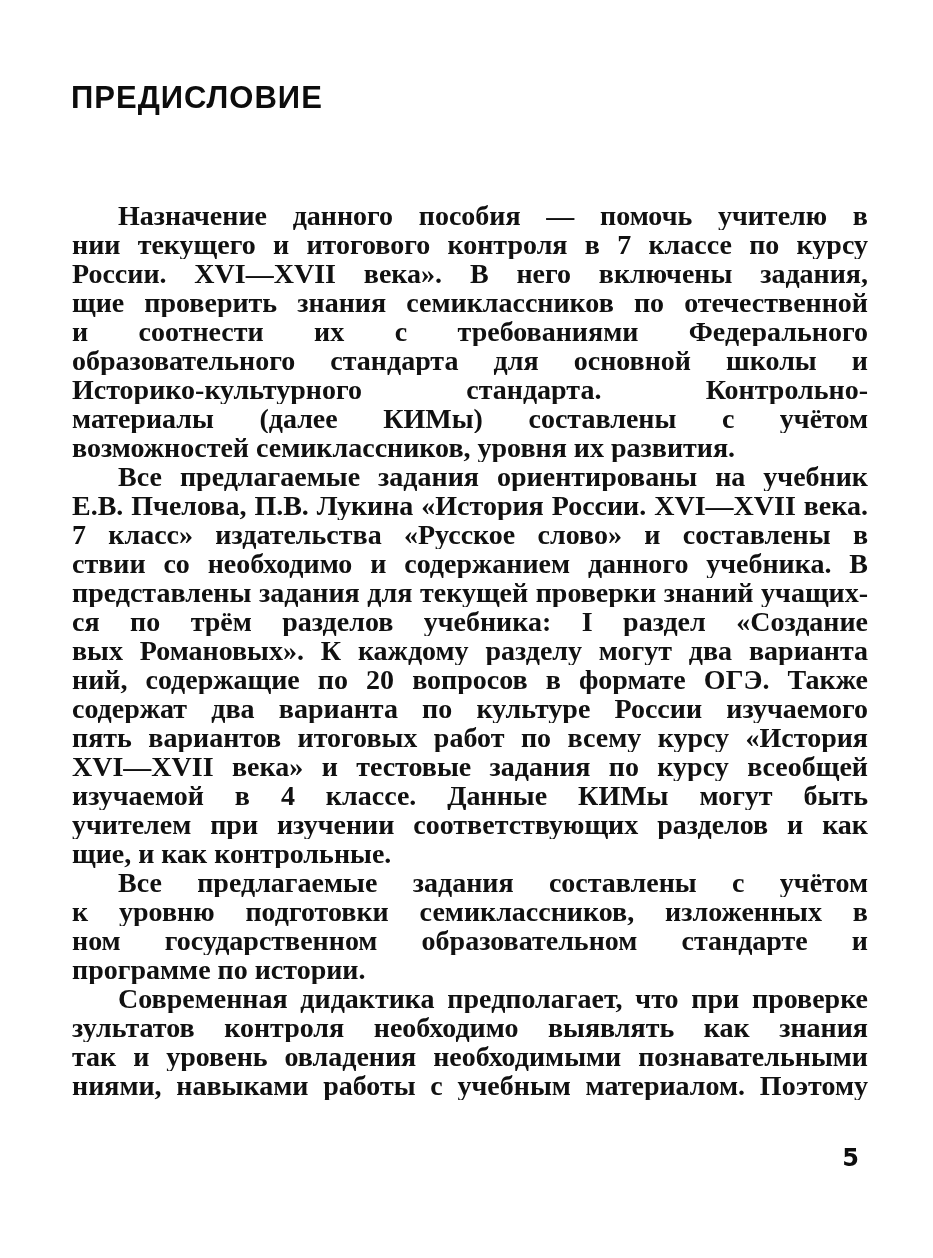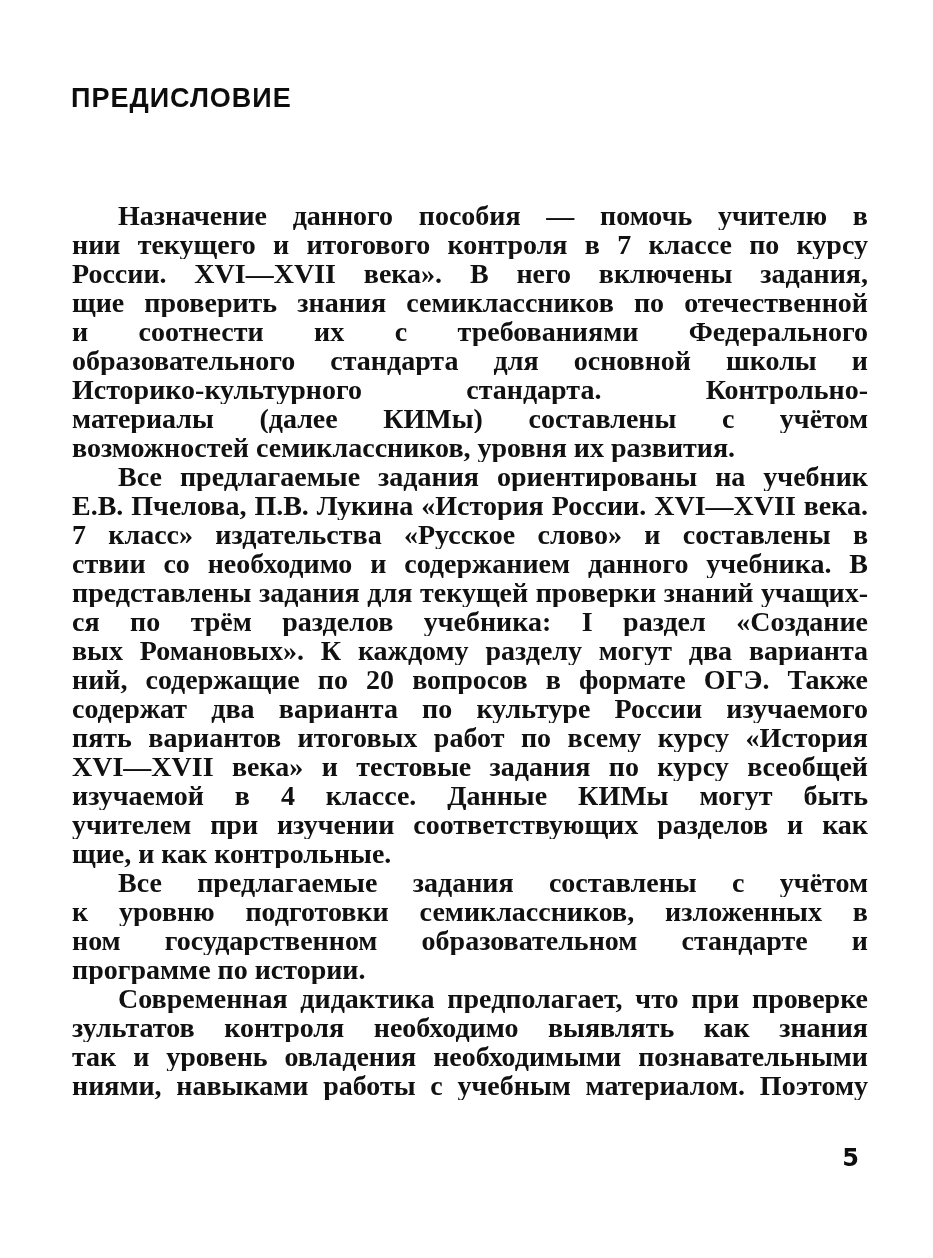--- a/index.html
+++ b/index.html
@@ -16,21 +16,21 @@
     font-family: "Liberation Serif", serif;
     color: #111111;
   }
   .heading {
     position: absolute;
     left: 71px;
     top: 80px;
     margin: 0;
     font-family: "Liberation Sans", sans-serif;
     font-weight: bold;
-    font-size: 27px;
+    font-size: 31px;
     line-height: 36px;
     letter-spacing: 1px;
     color: #0d0d0d;
   }
   .body-text {
     position: absolute;
     left: 72px;
     top: 201px;
     width: 796px;
   }

